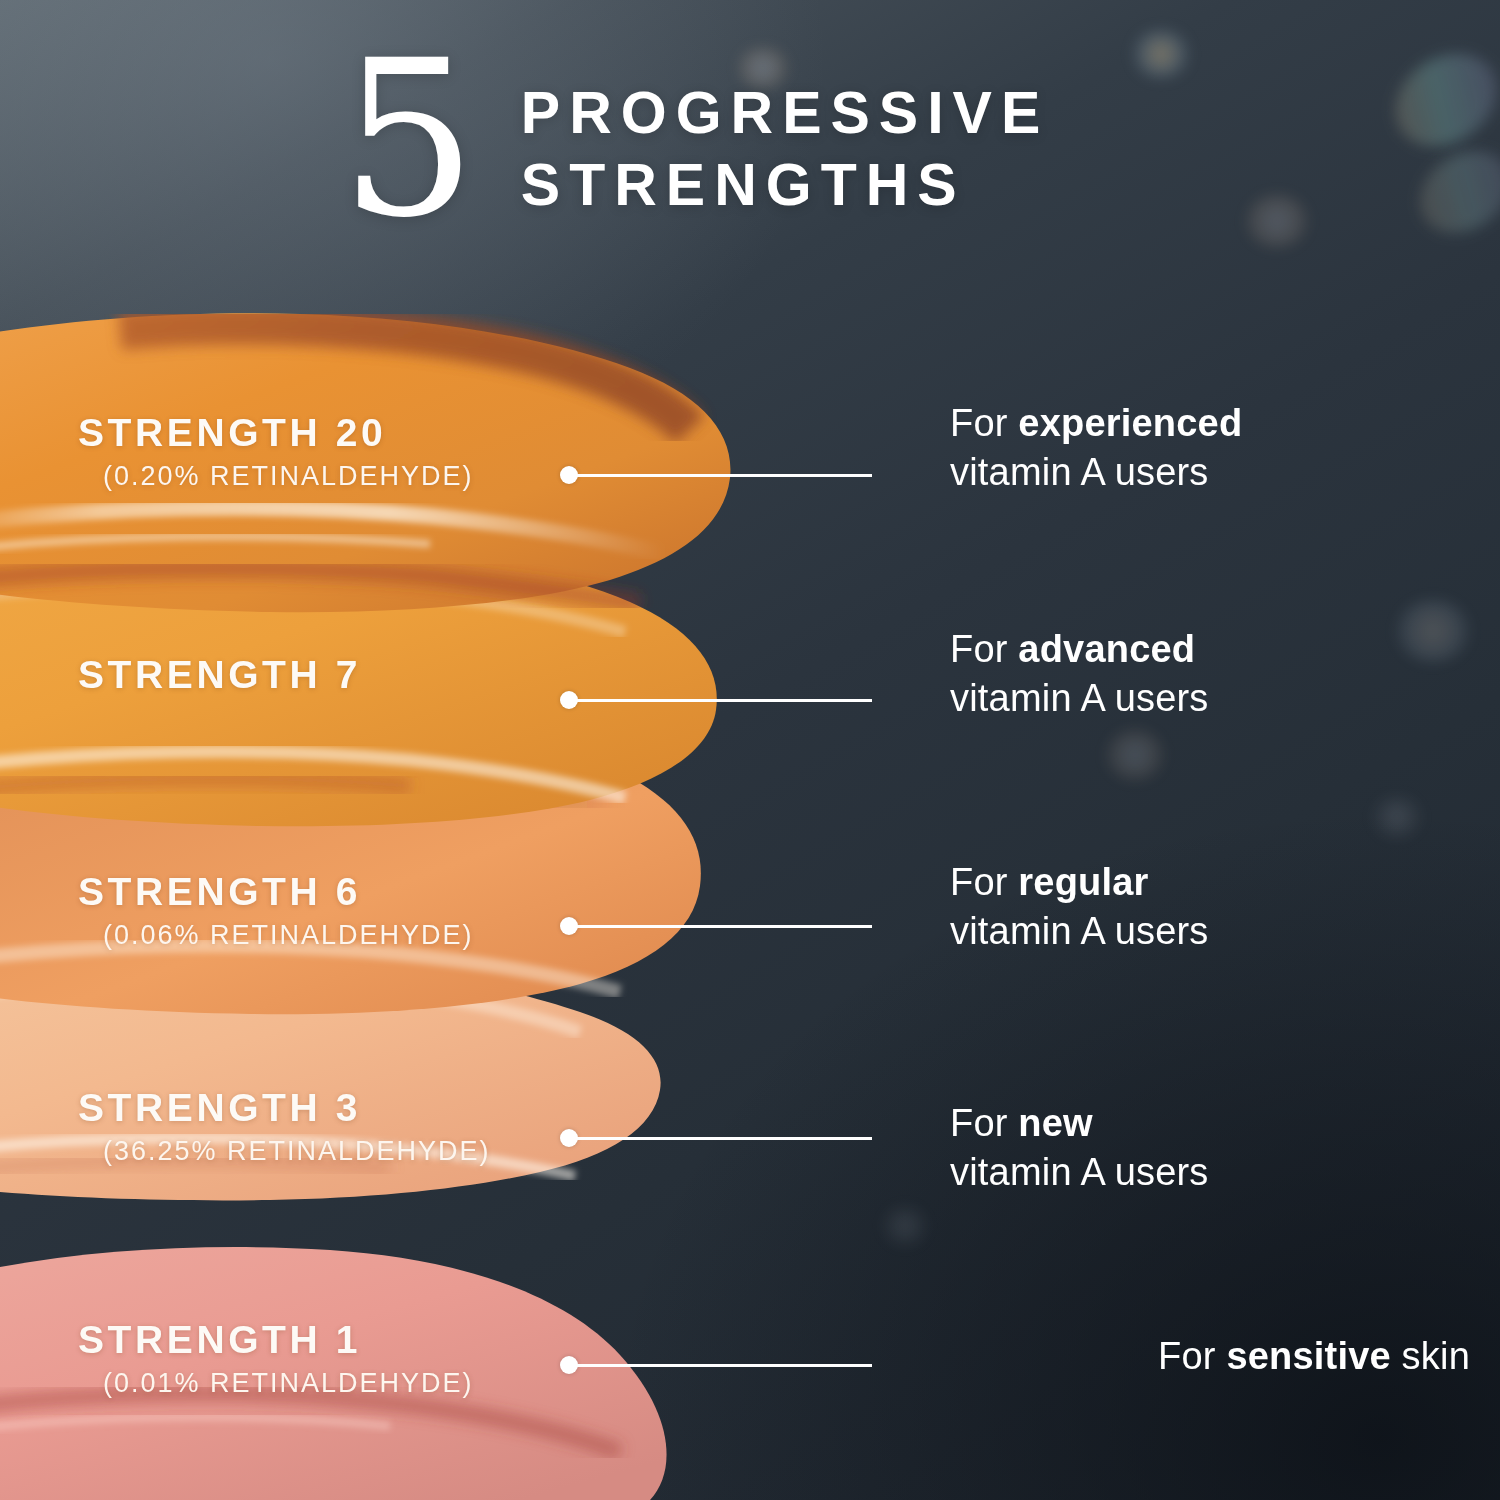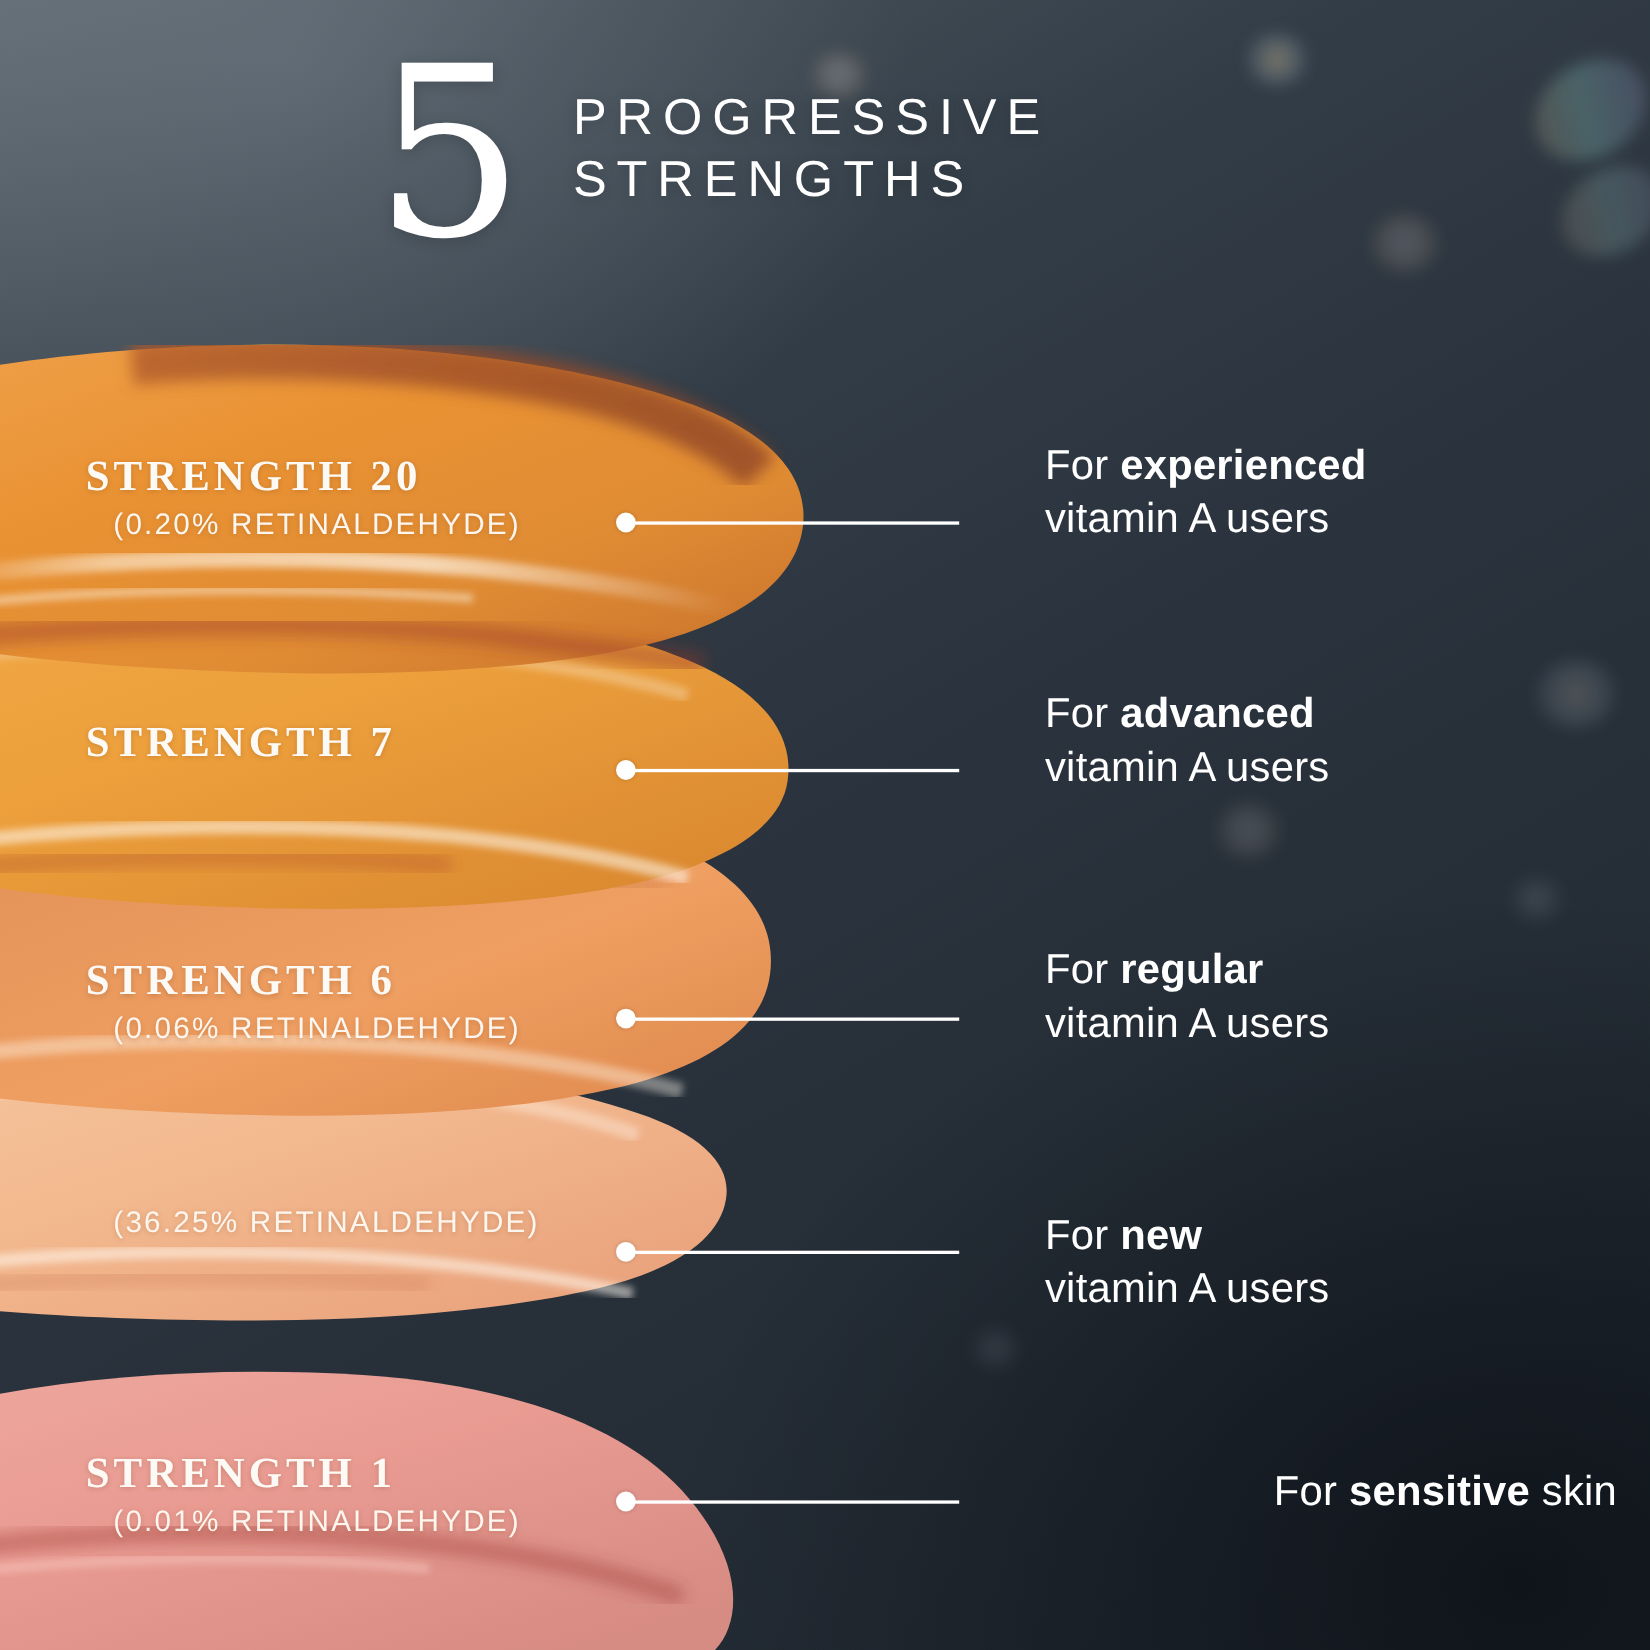--- a/index.html
+++ b/index.html
@@ -47,24 +47,24 @@
     color: #ffffff;
     font-weight: 400;
     letter-spacing: -4px;
     margin-top: 4px;
     text-shadow: 0 2px 14px rgba(0,0,0,0.18);
   }
   .title-lines {
     padding-top: 30px;
   }
   .title-line {
-    font-size: 46px;
+    font-size: 59px;
     letter-spacing: 9px;
     color: #ffffff;
-    font-weight: 400;
+    font-weight: 700;
     line-height: 1.22;
     white-space: nowrap;
     text-shadow: 0 2px 12px rgba(0,0,0,0.18);
   }
 
   
   .swatch-stack {
     position: absolute;
     left: 0;
     top: 300px;
@@ -84,21 +84,20 @@
     width: 470px;
   }
   .strength-title {
     font-size: 39px;
     font-weight: 700;
     letter-spacing: 3.6px;
     color: #fdfaf6;
     line-height: 1.02;
     white-space: nowrap;
     text-shadow: 0 1px 5px rgba(120,60,20,0.28);
-    font-family: Liberation Serif, serif;
   }
   .strength-sub {
     margin-top: 8px;
     font-size: 27px;
     font-weight: 400;
     letter-spacing: 2.0px;
     color: #fdf6ef;
     white-space: nowrap;
     text-shadow: 0 1px 5px rgba(120,60,20,0.25);
     margin-left: 25px;
@@ -295,20 +294,21 @@
       <span class="conn-line"></span>
     </div>
     <div class="row-right" style="top:-14px;">
       <div class="desc-line"><span>For </span><b>regular</b><span></span></div>
       <div class="desc-line">vitamin A users</div>
     </div>
   </div>
 
   <div class="row" style="top:1088px;">
     <div class="row-left">
+      <div class="strength-title">STRENGTH 3</div>
       <div class="strength-sub">(36.25% RETINALDEHYDE)</div>
     </div>
     <div class="connector" style="left:560px;top:40px;width:312px;">
       <span class="conn-dot"></span>
       <span class="conn-line"></span>
     </div>
     <div class="row-right" style="top:-16px;margin-top:27px;">
       <div class="desc-line"><span>For </span><b>new</b><span></span></div>
       <div class="desc-line">vitamin A users</div>
     </div>

